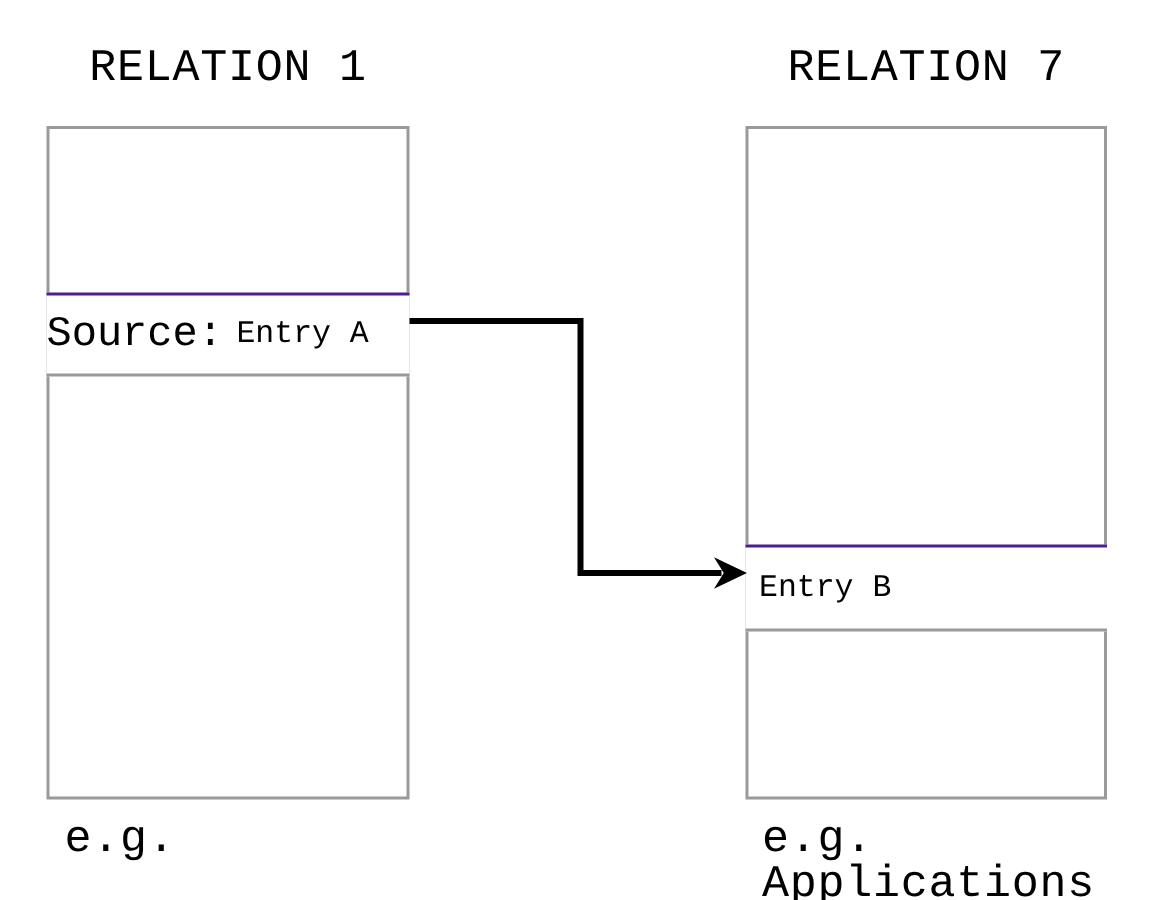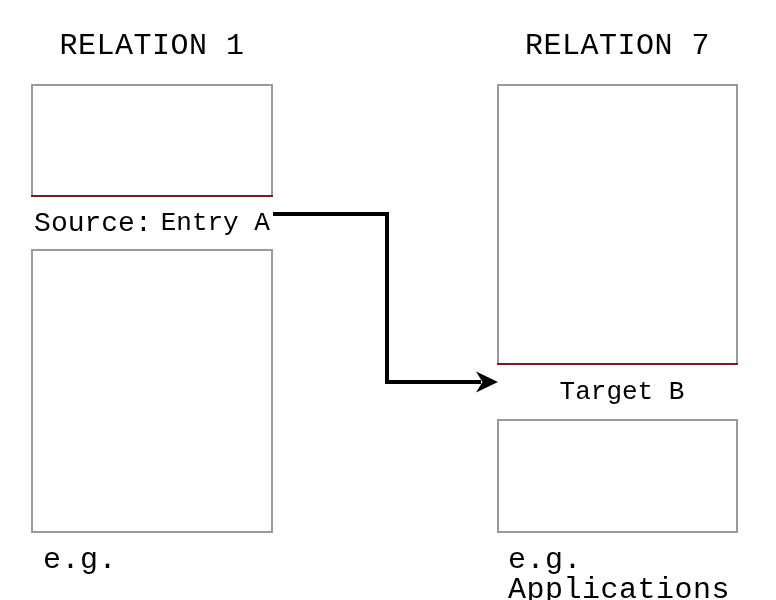--- a/index.html
+++ b/index.html
@@ -37,33 +37,32 @@
     background: #ffffff;
   }
   .box.box1 { left: 31px;  width: 242px; }
   .box.box2 { left: 497px; width: 241px; }
 
   .row {
     position: absolute;
     left: -2px;
     right: -2px;
     box-sizing: border-box;
-    border-top: 2px solid #7f1d1d;
+    border-top: 2px solid #4c1d95;
     border-bottom: 2px solid #9a9a9a;
     background: #ffffff;
     display: flex;
     align-items: center;
-    justify-content: center;
     white-space: nowrap;
   }
   .row.row-source { top: 109px; height: 56px; }  
   .row.row-target { top: 277px; height: 58px; }  
 
   .row-label { font-size: 28px; }
-  .row-value { font-size: 26px; margin-left: 9px; }
+  .row-value { font-size: 21px; margin-left: 9px; }
 
   .arrow-layer {
     position: absolute;
     left: 0;
     top: 0;
     width: 776px;
     height: 600px;
     pointer-events: none;
   }
 
@@ -88,21 +87,21 @@
 
   <div class="box box1">
     <div class="row row-source">
       <span class="row-label">Source:</span>
       <span class="row-value">Entry A</span>
     </div>
   </div>
 
   <div class="box box2">
     <div class="row row-target">
-      <span class="row-value">Target B</span>
+      <span class="row-value">Entry B</span>
     </div>
   </div>
 
   <svg class="arrow-layer" width="776" height="600" viewBox="0 0 776 600" xmlns="http://www.w3.org/2000/svg">
     <path d="M273 214 H387 V382 H481" fill="none" stroke-width="4" stroke="#000000"></path>
     <path d="M498 382 L476 371.5 L482.5 382 L476 392.5 Z" fill="#000000"></path>
   </svg>
 
   <div class="example ex1">
     <div>e.g.</div>

